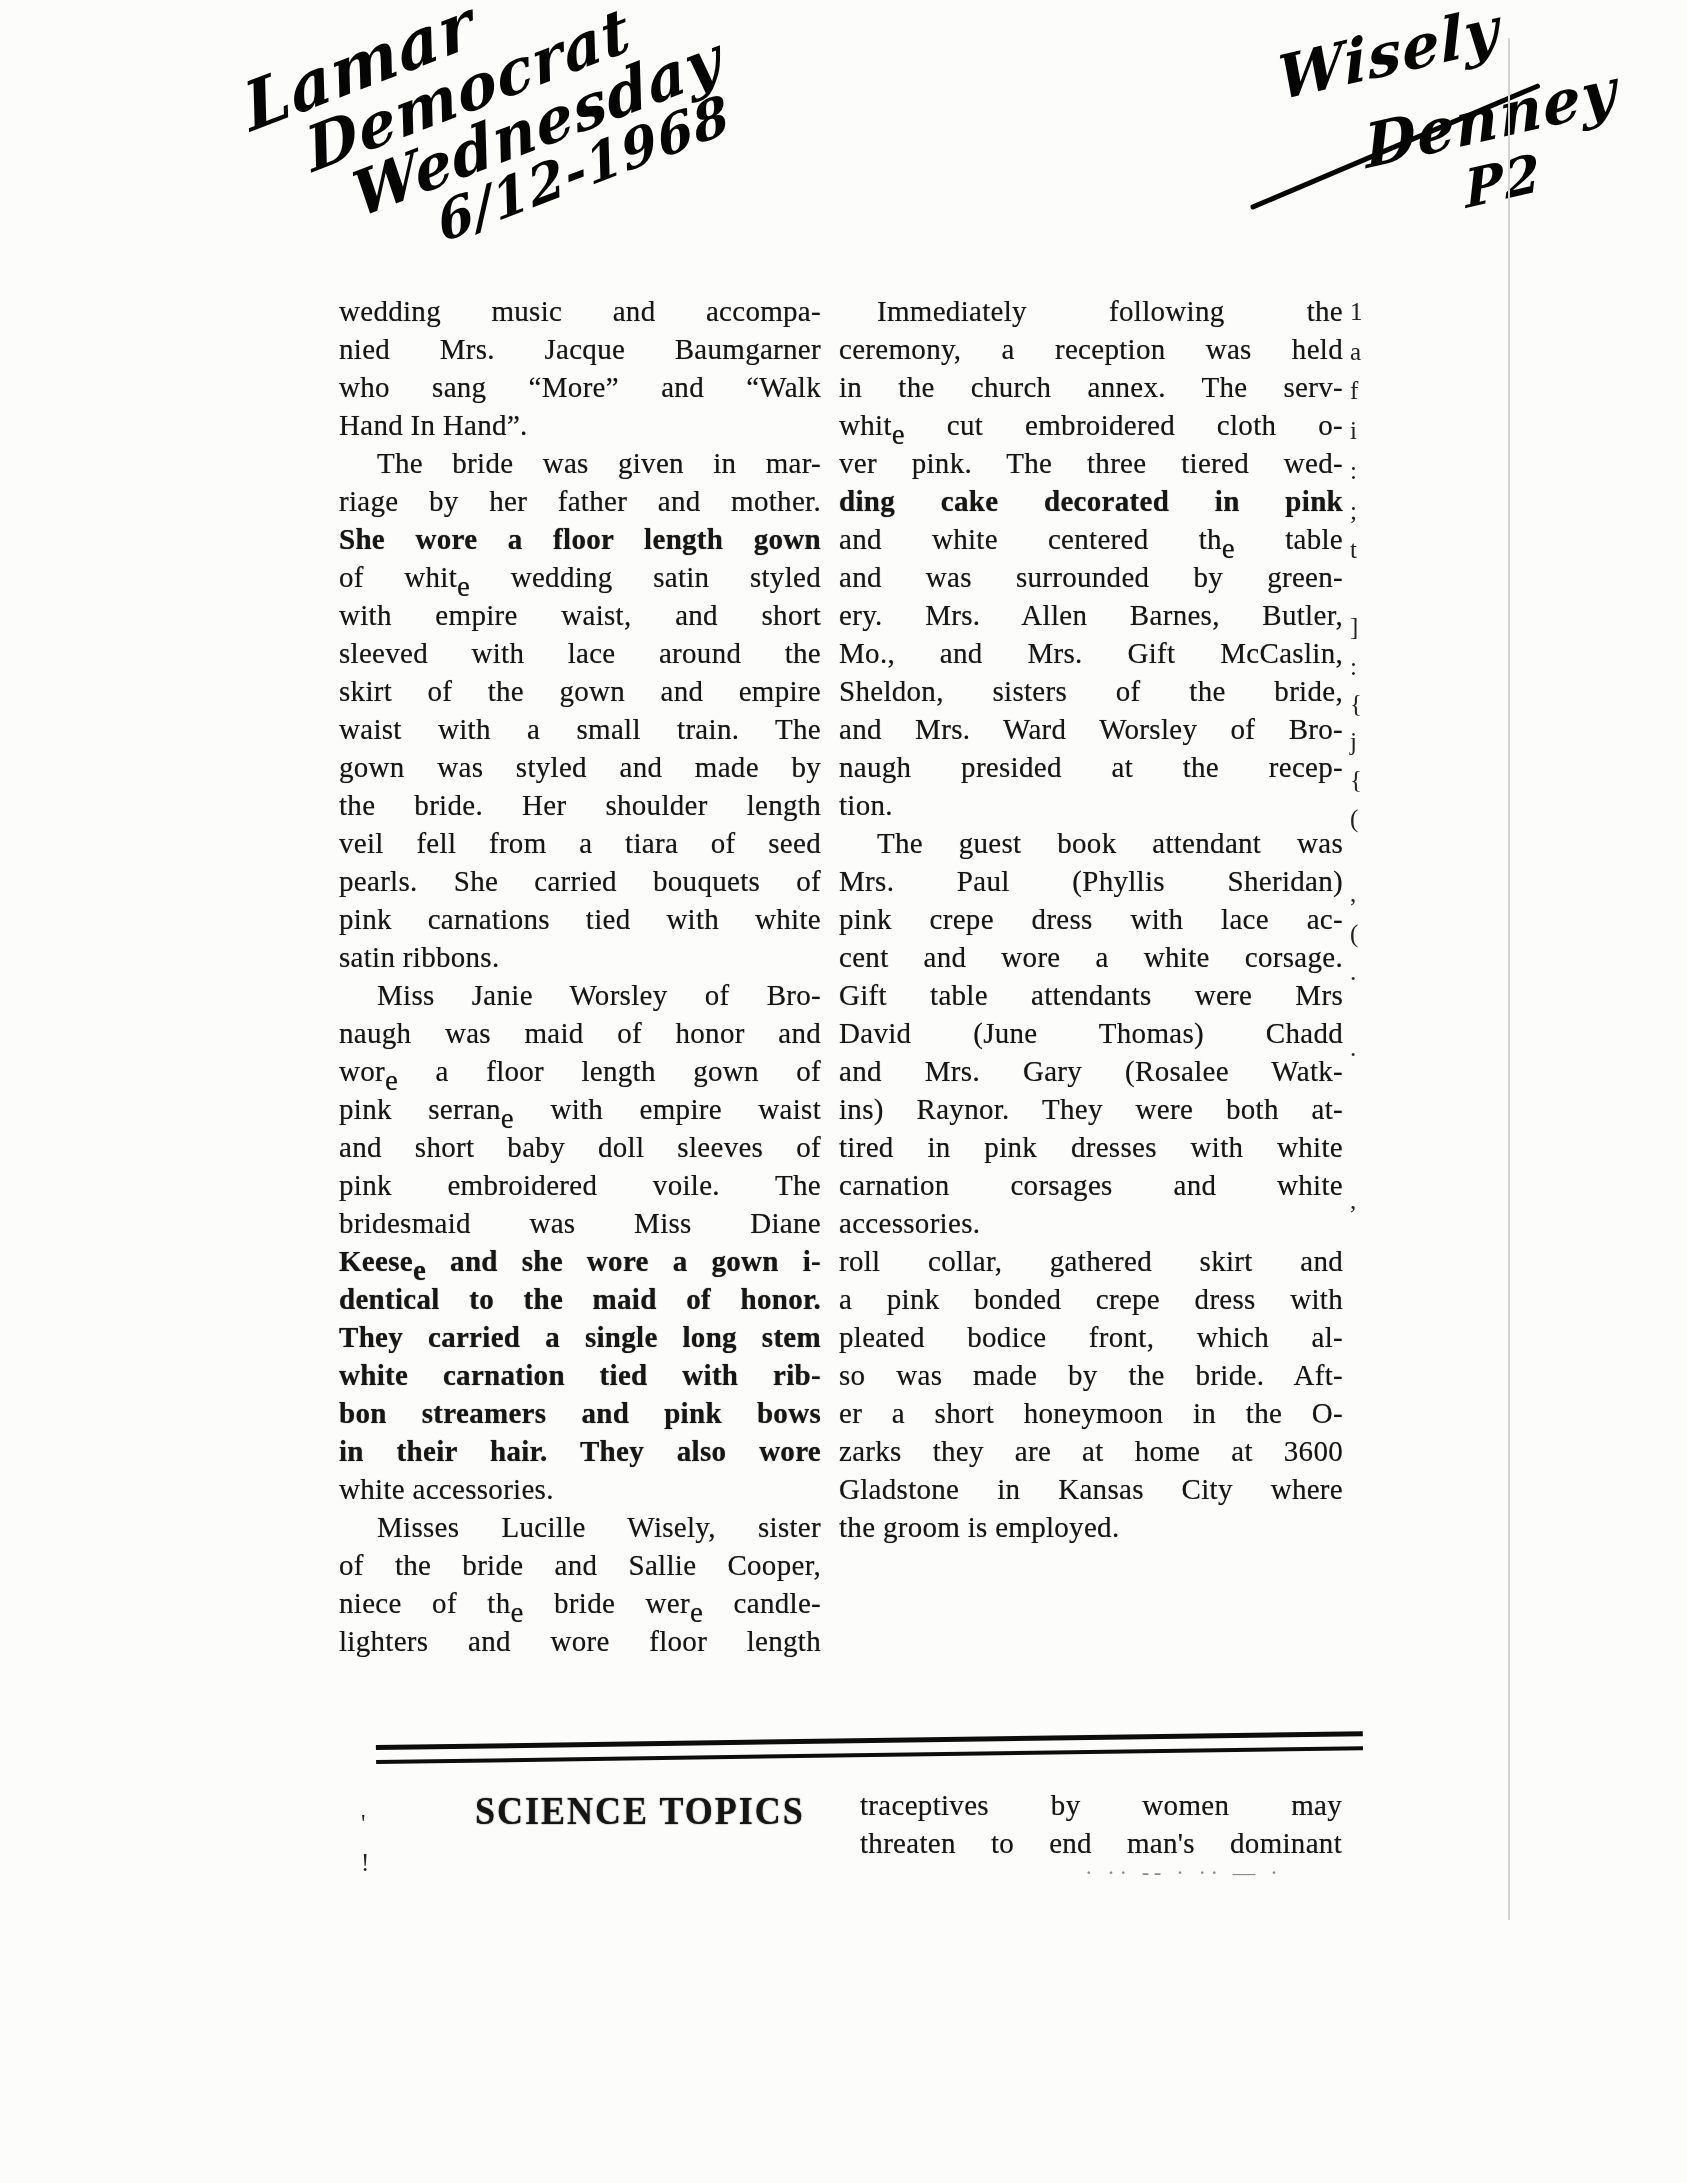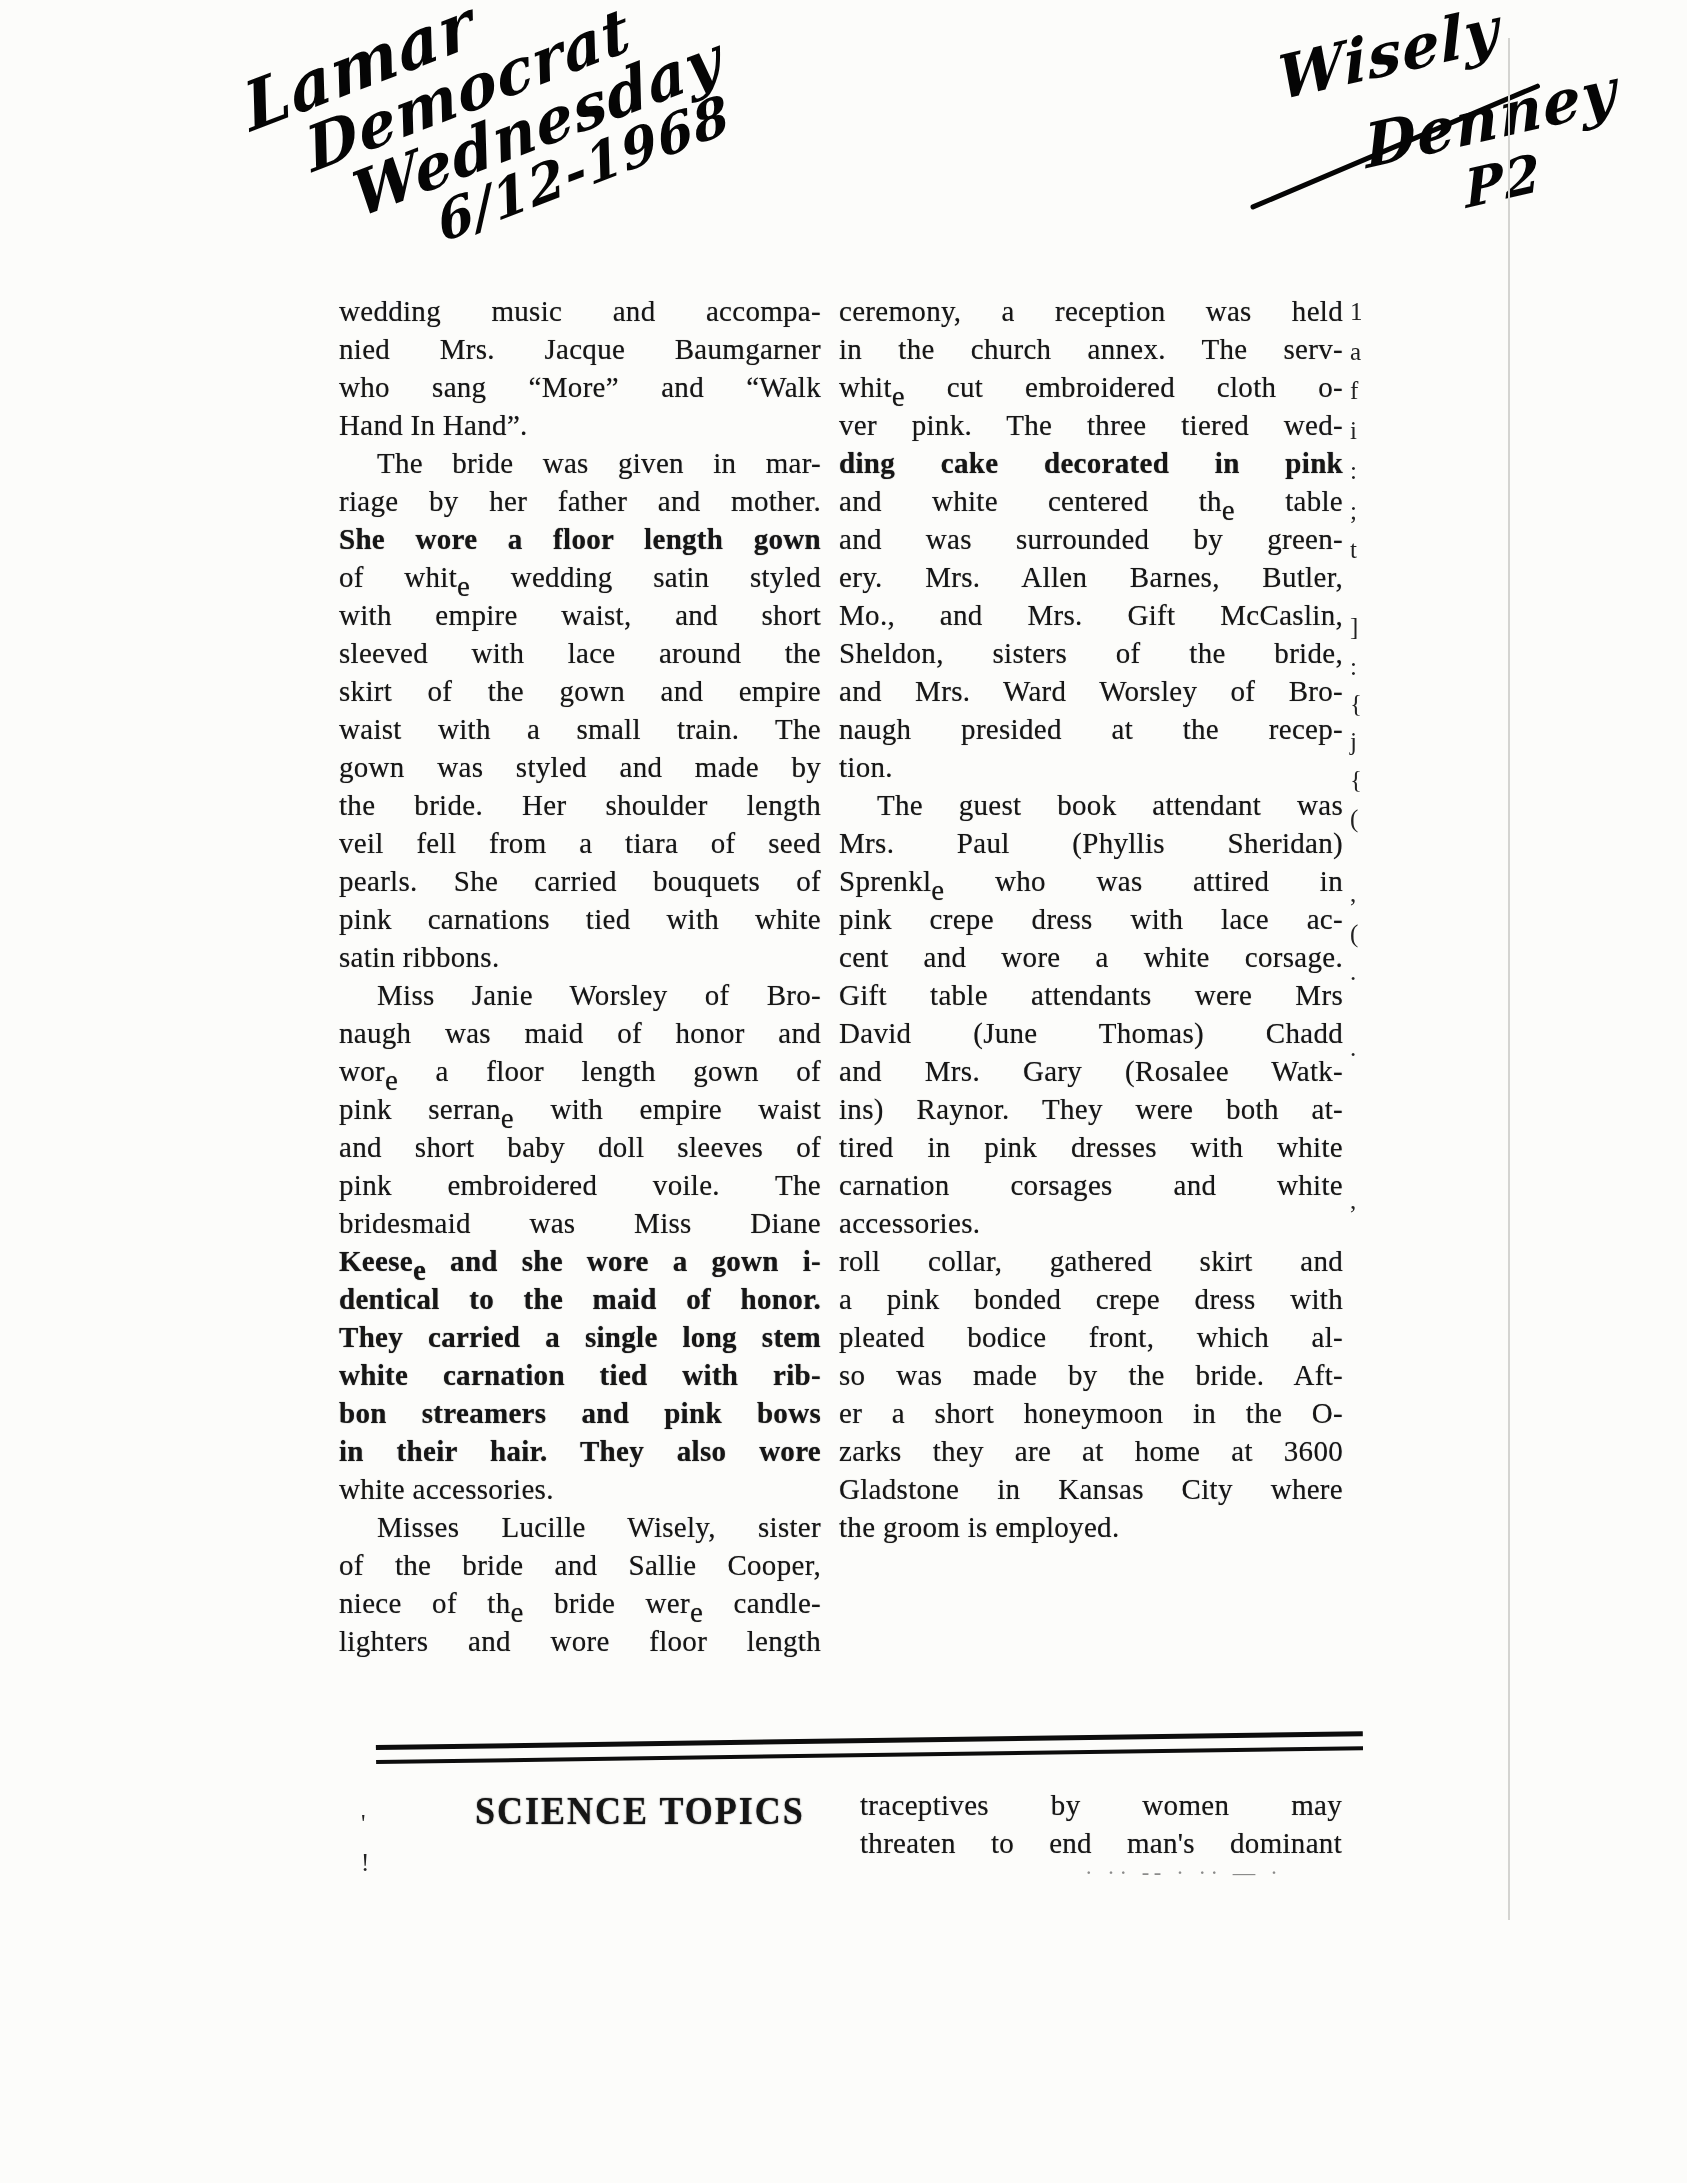--- a/index.html
+++ b/index.html
@@ -113,36 +113,36 @@
       <div class="line heavy">white carnation tied with rib-</div>
       <div class="line heavy">bon streamers and pink bows</div>
       <div class="line heavy">in their hair. They also wore</div>
       <div class="line last">white accessories.</div>
       <div class="line indent">Misses Lucille Wisely, sister</div>
       <div class="line">of the bride and Sallie Cooper,</div>
       <div class="line">niece of th<span class="drop">e</span> bride wer<span class="drop">e</span> candle-</div>
       <div class="line">lighters and wore floor length</div>
     </div>
   <div class="col colR">
+      <div class="line indent">Immediately following the</div>
       <div class="line">ceremony, a reception was held</div>
       <div class="line">in the church annex. The serv-</div>
       <div class="line">whit<span class="drop">e</span> cut embroidered cloth o-</div>
       <div class="line">ver pink. The three tiered wed-</div>
       <div class="line heavy">ding cake decorated in pink</div>
       <div class="line">and white centered th<span class="drop">e</span> table</div>
       <div class="line">and was surrounded by green-</div>
       <div class="line">ery. Mrs. Allen Barnes, Butler,</div>
       <div class="line">Mo., and Mrs. Gift McCaslin,</div>
       <div class="line">Sheldon, sisters of the bride,</div>
       <div class="line">and Mrs. Ward Worsley of Bro-</div>
       <div class="line">naugh presided at the recep-</div>
       <div class="line last">tion.</div>
       <div class="line indent">The guest book attendant was</div>
       <div class="line">Mrs. Paul (Phyllis Sheridan)</div>
-      <div class="line">Sprenkl<span class="drop">e</span> who was attired in</div>
       <div class="line">pink crepe dress with lace ac-</div>
       <div class="line">cent and wore a white corsage.</div>
       <div class="line">Gift table attendants were Mrs</div>
       <div class="line">David (June Thomas) Chadd</div>
       <div class="line">and Mrs. Gary (Rosalee Watk-</div>
       <div class="line">ins) Raynor. They were both at-</div>
       <div class="line">tired in pink dresses with white</div>
       <div class="line">carnation corsages and white</div>
       <div class="line last">accessories.</div>
       <div class="line">roll collar, gathered skirt and</div>

